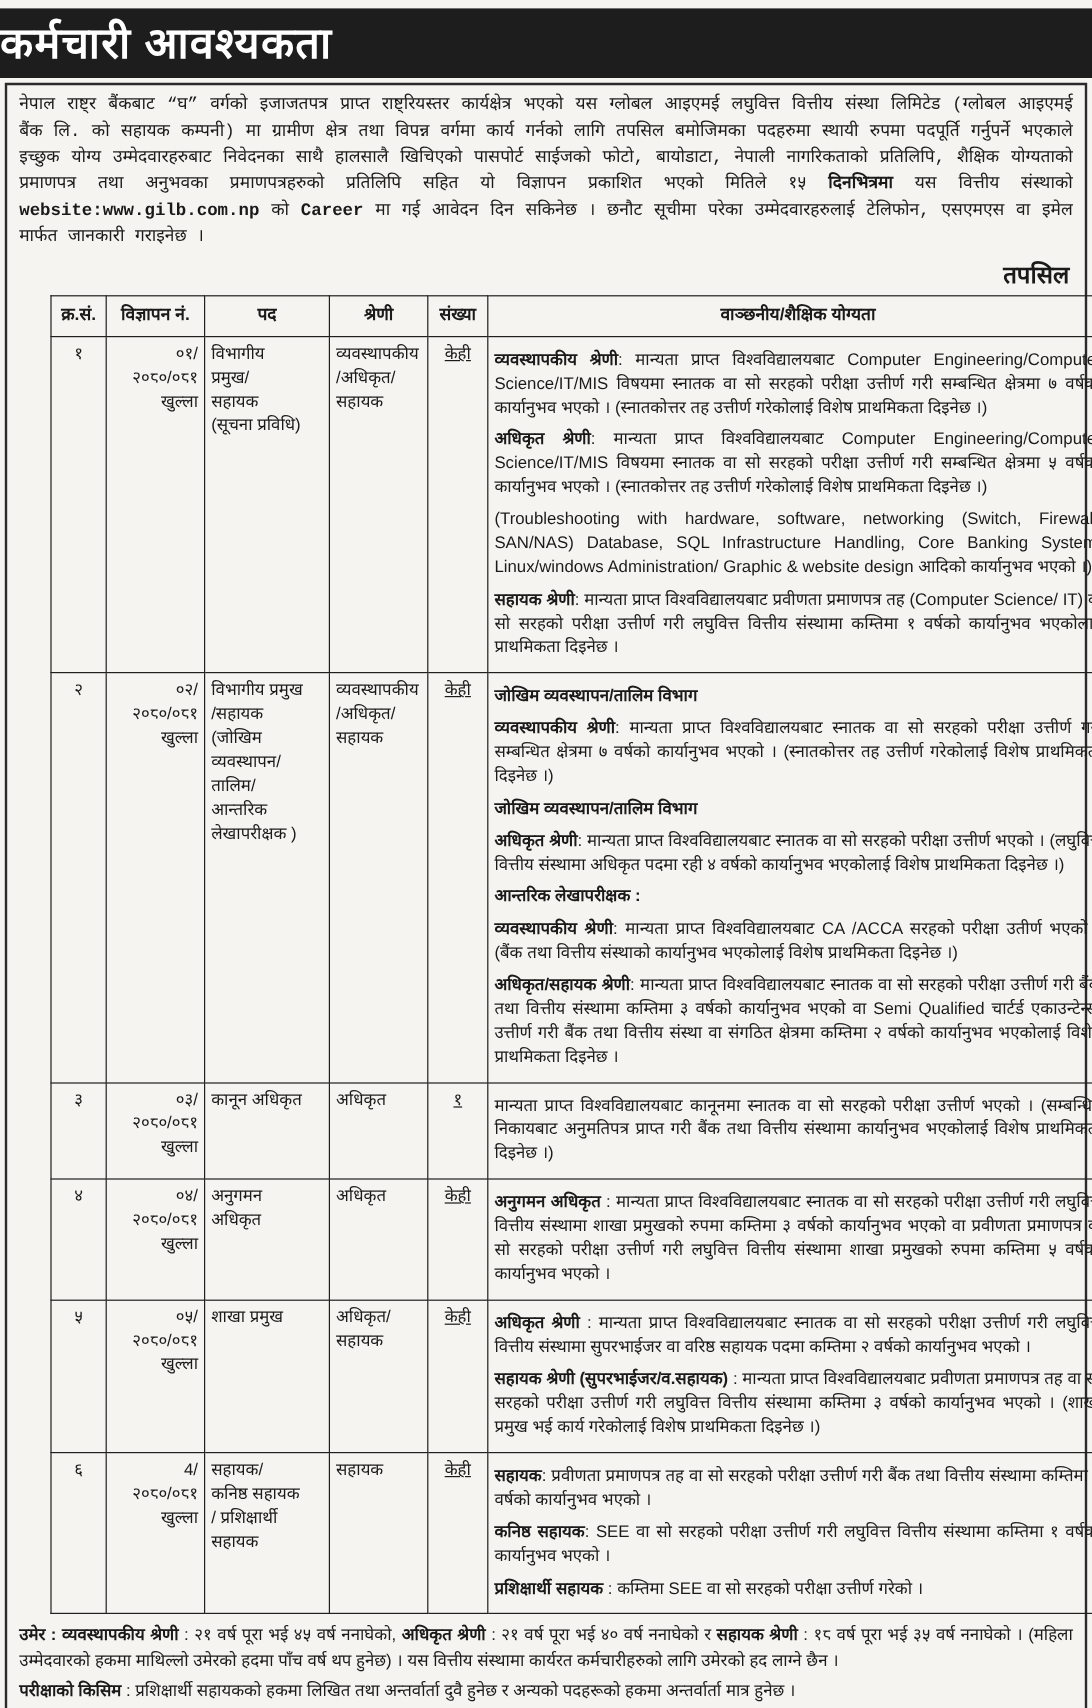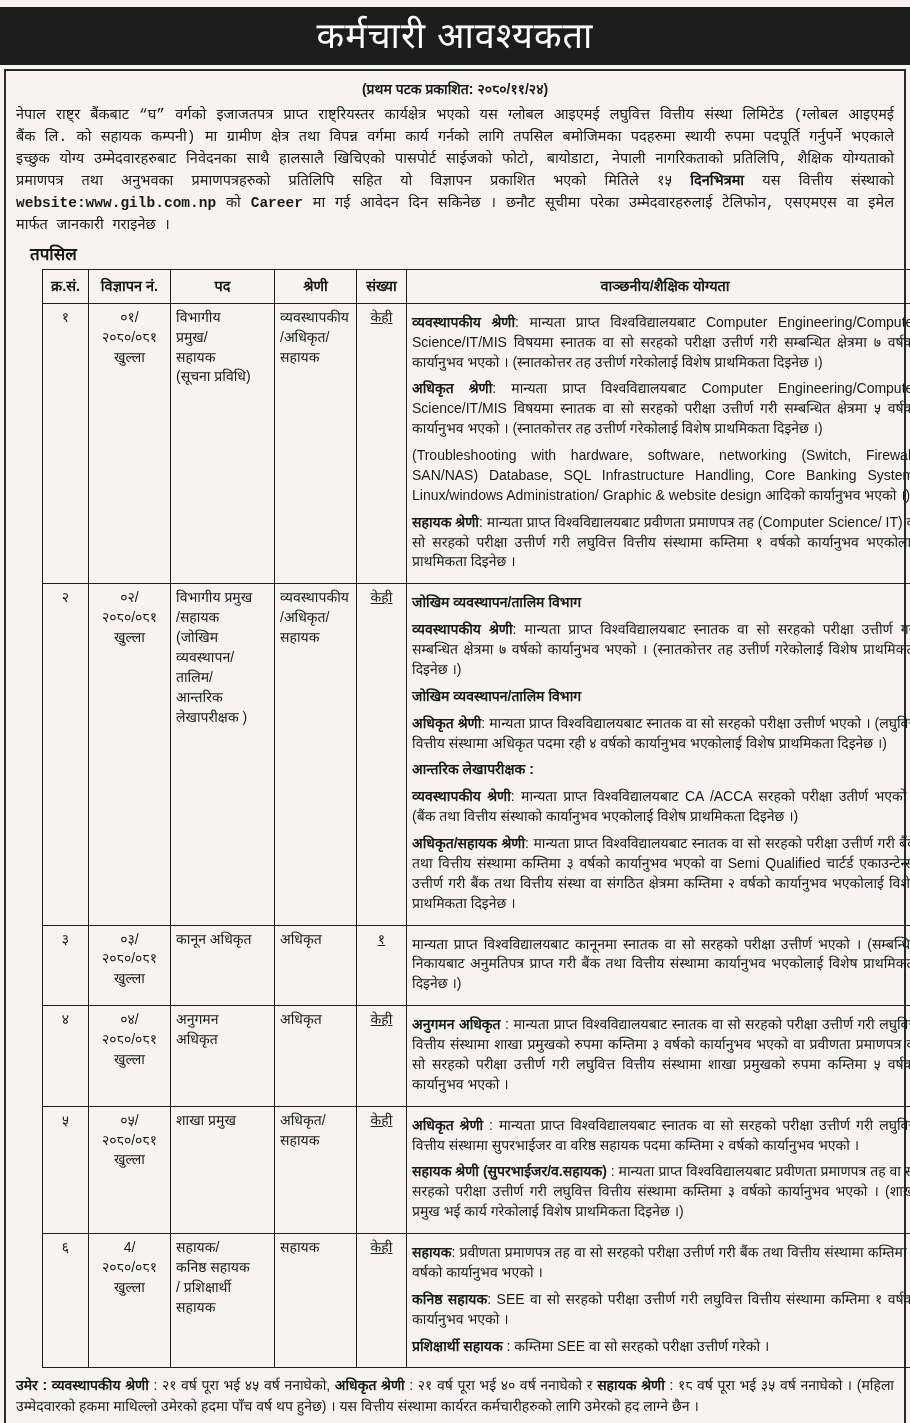--- a/index.html
+++ b/index.html
@@ -2,60 +2,59 @@
 <html lang="ne"><head>
 <meta charset="utf-8">
 <style>
   html,body{margin:0;padding:0;background:#d8d6d2;}
   .page{
     width:910px;min-height:1423px;margin:0 auto;background:#f5f4f1;
     font-family:"Liberation Sans","DejaVu Sans",sans-serif;color:#1a1a1a;
     box-sizing:border-box;padding-top:7px;position:relative;
   }
   .title-bar{
-    background:#1d1d1d;color:#fff;text-align:center;
-    font-size:36px;font-weight:normal;padding:3px 0 6px;letter-spacing:1px;
+    background:#1d1d1d;color:#fff;text-align:left;
+    font-size:36px;font-weight:bold;padding:3px 0 6px;letter-spacing:1px;
   }
   .frame{
     margin:4px 4px 0;border:2px solid #2a2a2a;border-bottom:9px solid #2a2a2a;
     padding:6px 8px 8px;box-sizing:border-box;
   }
   .pub-date{text-align:center;font-weight:bold;font-size:14px;margin:2px 0 6px;}
   .intro{font-size:14.5px;line-height:1.52;text-align:justify;margin:0 2px;font-family:Liberation Mono, monospace;}
-  .tapasil{font-weight:bold;font-size:17px;margin:6px 16px 4px;}
+  .tapasil{font-weight:bold;font-size:20px;margin:6px 5px 4px;text-align:right;}
   table.vacancy{
     width:100%;border-collapse:collapse;table-layout:fixed;margin-left:28px;
   }
   table.vacancy th,table.vacancy td{
     border:1.6px solid #1f1f1f;vertical-align:top;padding:4px 5px;
     font-size:14px;line-height:1.42;box-sizing:border-box;
   }
   table.vacancy th{font-weight:bold;font-size:14.5px;text-align:center;padding:6px 2px;}
   col.w-sn{width:46px}col.w-advt{width:82px}col.w-pos{width:104px}
   col.w-grade{width:82px}col.w-count{width:50px}
   td.c-sn{text-align:center;}
-  td.c-advt{text-align:center;padding-left:7px;}
+  td.c-advt{text-align:right;padding-left:7px;}
   td.c-pos,td.c-grade{text-align:left;}
   td.c-count{text-align:center;text-decoration:underline;}
   td.c-qual{text-align:justify;padding:2px 8px 4px;}
   td.c-qual p{margin:5px 0 7px;}
   .notes{margin:7px 2px 2px;}
   .notes p{margin:0 0 4px;font-size:14px;line-height:1.5;text-align:justify;}
   b{font-weight:bold;}
 </style>
 </head>
 <body>
 
 <div class="page">
 
   <div class="title-bar">कर्मचारी आवश्यकता</div>
 
   <div class="frame">
 
-    <div class="pub-date">(प्रथम पटक प्रकाशित: २०८०/११/२४)</div>
 
     <p class="intro">नेपाल राष्ट्र बैंकबाट “घ” वर्गको इजाजतपत्र प्राप्त राष्ट्रियस्तर कार्यक्षेत्र भएको यस ग्लोबल आइएमई लघुवित्त वित्तीय संस्था लिमिटेड (ग्लोबल आइएमई बैंक लि. को सहायक कम्पनी) मा ग्रामीण क्षेत्र तथा विपन्न वर्गमा कार्य गर्नको लागि तपसिल बमोजिमका पदहरुमा स्थायी रुपमा पदपूर्ति गर्नुपर्ने भएकाले इच्छुक योग्य उम्मेदवारहरुबाट निवेदनका साथै हालसालै खिचिएको पासपोर्ट साईजको फोटो, बायोडाटा, नेपाली नागरिकताको प्रतिलिपि, शैक्षिक योग्यताको प्रमाणपत्र तथा अनुभवका प्रमाणपत्रहरुको प्रतिलिपि सहित यो विज्ञापन प्रकाशित भएको मितिले १५ <b>दिनभित्रमा</b> यस वित्तीय संस्थाको <b>website:www.gilb.com.np</b> को <b>Career</b> मा गई आवेदन दिन सकिनेछ । छनौट सूचीमा परेका उम्मेदवारहरुलाई टेलिफोन, एसएमएस वा इमेल मार्फत जानकारी गराइनेछ ।</p>
 
     <div class="tapasil">तपसिल</div>
 
     <table class="vacancy">
       <colgroup>
         <col class="w-sn">
           <col class="w-advt">
           <col class="w-pos">

